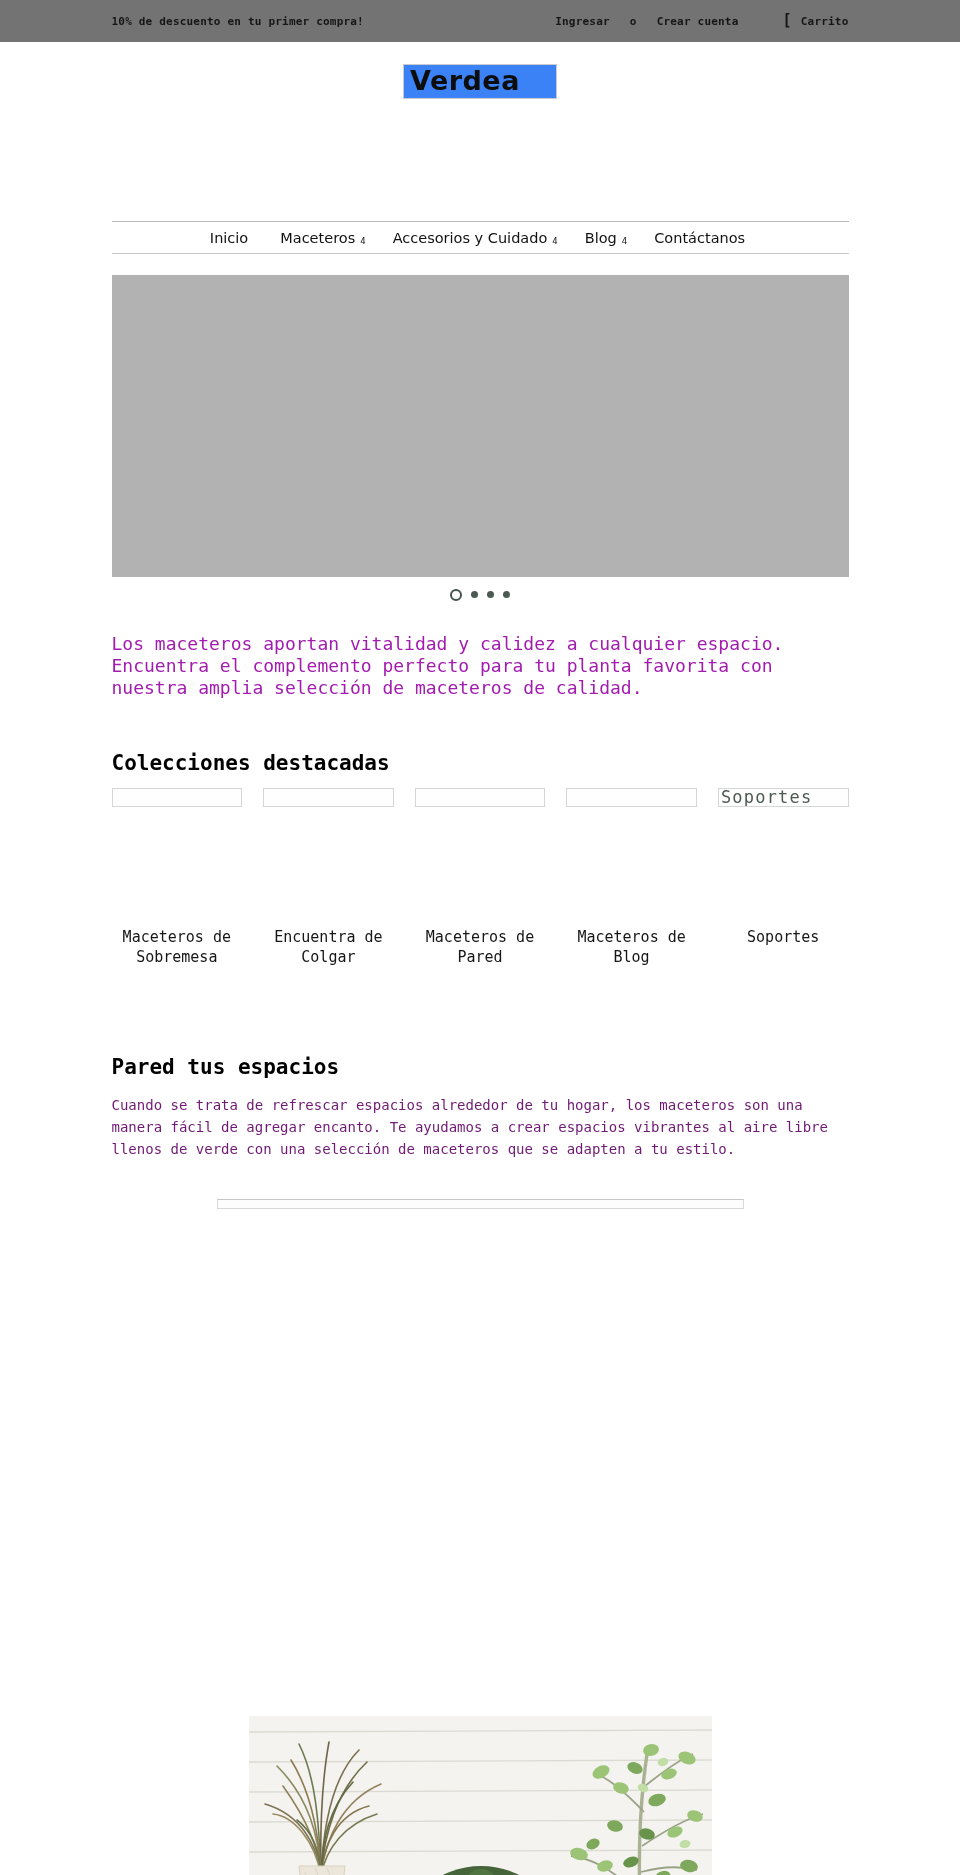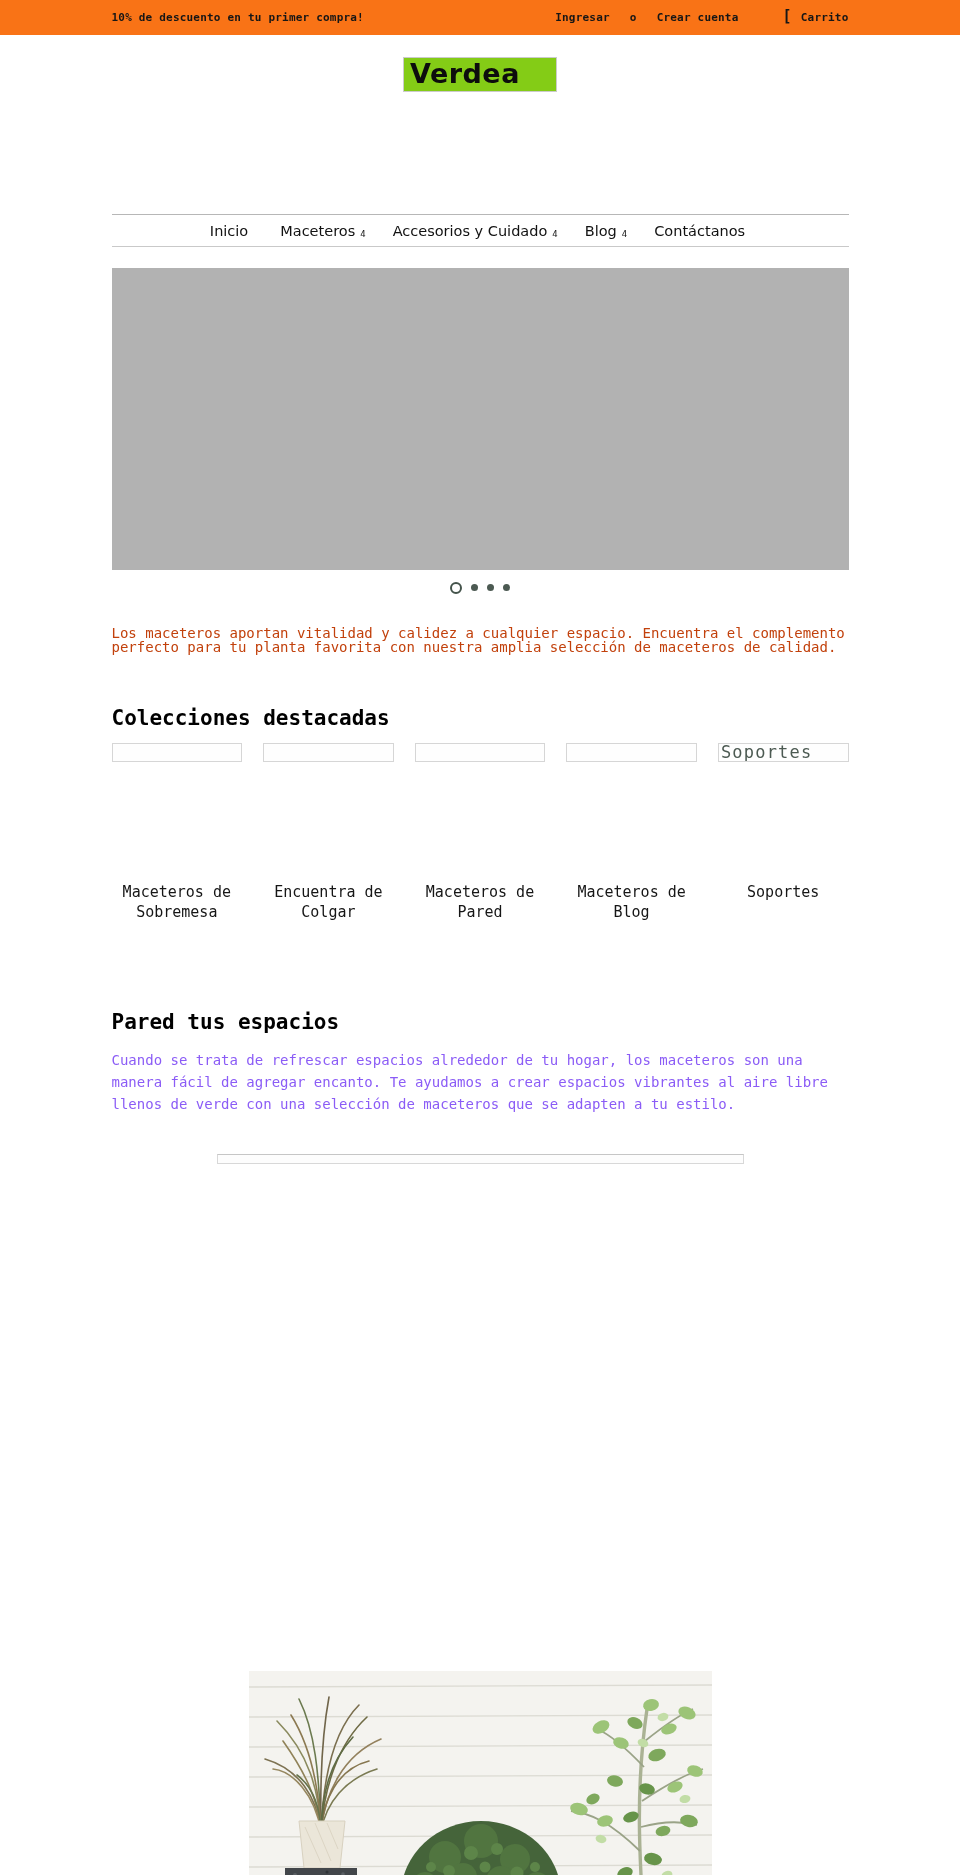--- a/index.html
+++ b/index.html
@@ -4,36 +4,36 @@
 <style>
   * { margin:0; padding:0; box-sizing:border-box; }
   html,body { background:#ffffff; }
   body {
     width:960px; height:1875px; overflow:hidden;
     font-family:"DejaVu Sans Mono", monospace;
     color:#1a1a1a;
   }
 
   
-  .announcement-bar { height:35px; background:#f97316; }
+  .announcement-bar { height:42px; background:#737373; }
   .announcement-inner {
     width:737px; margin:0 auto; height:100%;
     display:flex; align-items:center; justify-content:space-between;
     font-size:11px; font-weight:700; color:#161616; letter-spacing:.2px;
   }
   .announcement-right { display:flex; align-items:center; gap:20px; }
   .announcement-right a { color:#161616; text-decoration:none; }
   .cart-group { display:flex; align-items:center; gap:9px; margin-left:24px; color:#161616; text-decoration:none; }
   .cart-glyph { font-size:15px; font-weight:700; line-height:1; position:relative; top:-1px; }
 
   
   .logo-row { margin-top:22px; text-align:center; }
   .logo-box {
     display:inline-block; width:154px; height:35px;
-    border:1px solid #cbcbcb; background:#84cc16;
+    border:1px solid #cbcbcb; background:#3b82f6;
     text-align:left; padding-left:6px; overflow:hidden;
     font-family:"DejaVu Sans", sans-serif; font-weight:bold;
     font-size:27px; line-height:31px; color:#0d0d0d; letter-spacing:.5px;
     text-decoration:none;
   }
 
   
   .main-nav {
     margin:118px auto 8px; width:737px; height:33px;
     border-top:1px solid #b7b7b7; border-bottom:1px solid #c9c9c9;
@@ -43,42 +43,42 @@
   .main-nav a { color:#121212; text-decoration:none; display:inline-flex; align-items:baseline; }
   .nav-marker { font-size:8.5px; margin-left:5px; position:relative; top:1px; }
 
   
   .hero { margin:21px auto 0; width:737px; height:302px; background:#b2b2b2; }
   .dots { margin:12px auto 0; height:11px; display:flex; justify-content:center; align-items:center; gap:9px; }
   .dot { width:7px; height:7px; border-radius:50%; background:#4c5a52; cursor:pointer; }
   .dot.active { background:transparent; border:2px solid #44534b; width:8px; height:8px; box-sizing:content-box; }
 
   
-  .intro { width:737px; margin:33px auto 0; font-size:14px; line-height:14px; color:#c2410c; }
+  .intro { width:737px; margin:33px auto 0; font-size:18px; line-height:22px; color:#a21caf; }
 
   
   .section-title {
     width:737px; margin:50px auto 0;
     font-size:21px; font-weight:bold; line-height:28px; color:#000000;
   }
   .collections { width:737px; margin:11px auto 0; display:grid; grid-template-columns:repeat(5,1fr); column-gap:21px; }
   .card { text-align:center; }
   .card-img {
     display:block; height:19px; width:100%;
     border:1px solid #d6d6d6; background:#fefefe;
     font-size:17px; line-height:17px; letter-spacing:1.2px; color:#4c5a52;
     text-align:left; padding:0 2px; white-space:nowrap; overflow:hidden;
     text-decoration:none;
   }
   .card-label {
     display:block; margin-top:121px;
     font-size:15px; line-height:19.5px; color:#161616; text-decoration:none;
   }
   .feature-title { margin-top:86px; }
-  .feature-p { width:737px; margin:13px auto 0; font-size:14px; line-height:22px; color:#8b5cf6; }
+  .feature-p { width:737px; margin:13px auto 0; font-size:14px; line-height:22px; color:#701a75; }
 
   .divider-box {
     width:527px; height:10px; margin:39px auto 0;
     border:1px solid #d8d8d8; border-top-color:#c6c6c6; background:#fdfdfd;
   }
 
   
   .photo-wrap { width:463px; margin:507px auto 0; height:240px; overflow:hidden; }
   .photo-wrap svg { display:block; }
 </style>

